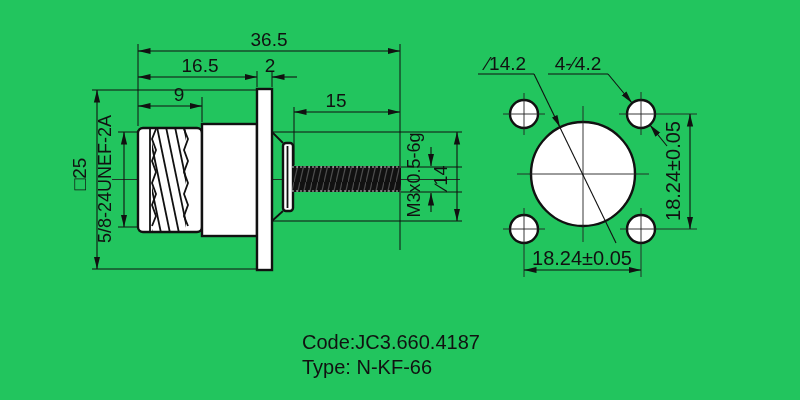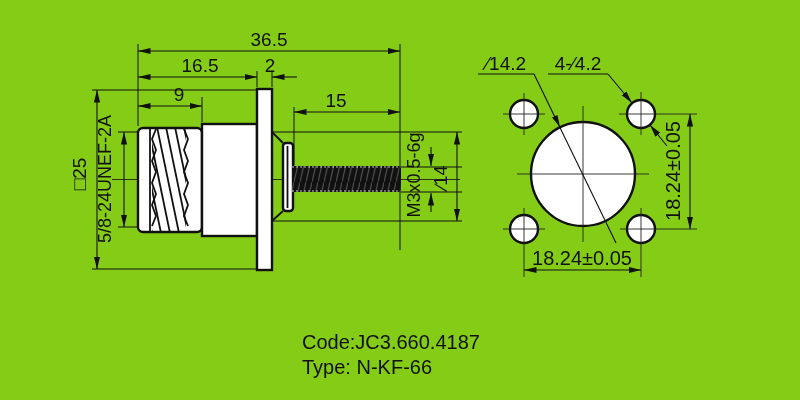--- a/index.html
+++ b/index.html
@@ -1,19 +1,19 @@
 <!DOCTYPE html>
 <html><head>
 <meta charset="utf-8">
 <style>
   html,body{margin:0;padding:0;background:#fff;}
   .canvas{
     position:relative;
     width:800px;height:400px;
-    background:#84cc16;
+    background:#22c55e;
     font-family:"Liberation Sans", sans-serif;
     overflow:hidden;
   }
   svg text{
     font-family:"Liberation Sans", sans-serif;
     fill:#111;
   }
   .dimtxt{font-size:19px;}
   .dimtxt-sm{font-size:18px;}
   .dimtxt-lg{font-size:20px;}

